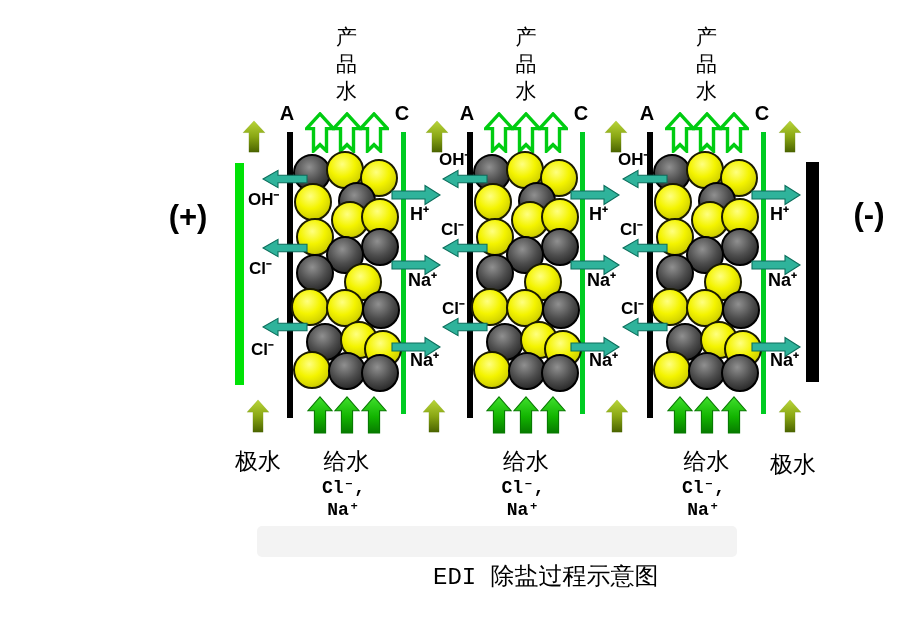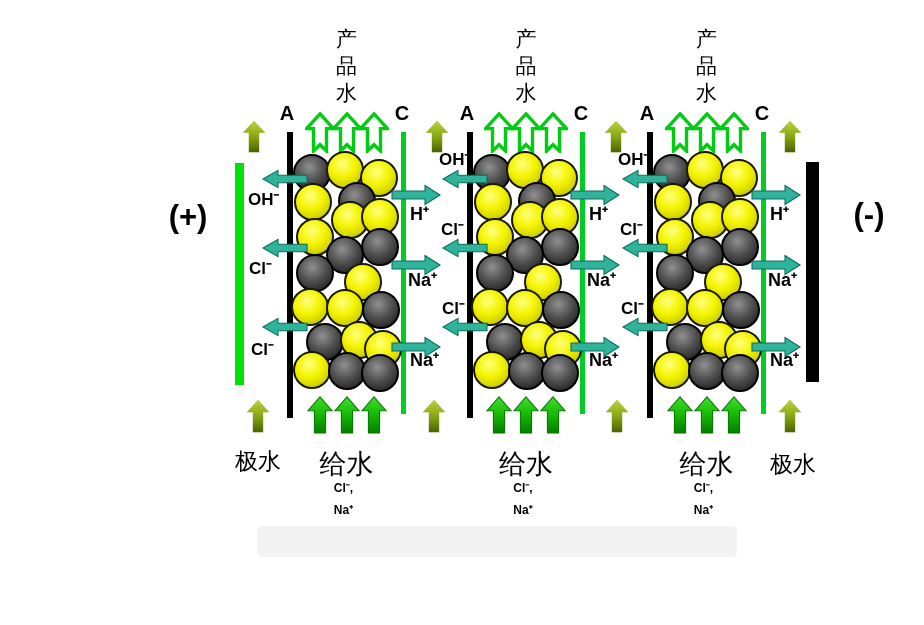--- a/index.html
+++ b/index.html
@@ -1,51 +1,52 @@
 <!DOCTYPE html>
 <html><head>
 <meta charset="utf-8">
 <style>
   html,body{margin:0;padding:0;background:#fff;}
   #stage{position:relative;width:924px;height:625px;background:#ffffff;overflow:hidden;
          font-family:"Liberation Sans",sans-serif;color:#000;}
   #stage div{position:absolute;}
-  .cn{font-family:Liberation Sans, sans-serif;}
+  .cn{font-family:Liberation Mono, monospace;}
   .vert{word-break:break-all;text-align:center;}
   .ctr{text-align:center;}
-  .b16{font-weight:bold;font-size:12px;line-height:19px;white-space:nowrap;}
+  .b16{font-weight:bold;font-size:18px;line-height:19px;white-space:nowrap;font-family:Liberation Mono, monospace;}
   .b17{font-weight:bold;font-size:17px;line-height:19px;white-space:nowrap;}
   .b18{font-weight:bold;font-size:18px;line-height:20px;white-space:nowrap;}
   .b20{font-weight:bold;font-size:20px;line-height:22px;}
   .sym{font-weight:bold;font-size:31px;line-height:34px;width:80px;text-align:center;}
   .plus{left:148px;top:200px;}
   .minus{left:829px;top:198px;}
   .ename{font-size:34px;line-height:50px;width:40px;}
   .leftname{left:164px;top:238px;}
   .rightname{left:852px;top:237px;}
   .jishui{font-size:23px;width:80px;text-align:center;}
   .jsl{left:218px;top:446px;}
   .jsr{left:753px;top:449px;}
   .caption{left:433px;top:560px;font-size:24px;white-space:nowrap;}
   .band{background:#f3f3f3;border-radius:5px;}
   .bead{width:38px;height:38px;border-radius:50%;box-sizing:border-box;}
   .bead.yellow{background:radial-gradient(circle at 42% 33%,#ffff80 0%,#f4f400 42%,#d6d600 70%,#9e9e00 100%);border:2px solid #1a1a00;}
   .bead.dark{background:radial-gradient(circle at 42% 33%,#909090 0%,#4d4d4d 48%,#262626 82%,#101010 100%);border:2px solid #000;}
   .prodcol{font-size:21px;line-height:27px;width:28px;}
-  .feedlbl{font-size:27px;width:84px;text-align:center;}
+  .feedlbl{font-size:23px;width:84px;text-align:center;}
   .arr svg{display:block;width:100%;height:100%;}
 </style>
 </head>
 <body>
 
 <div id="stage">
   <div class="sym plus">(+)</div>
   <div class="sym minus">(-)</div>
   <div class="cn jishui jsl">极水</div>
   <div class="cn jishui jsr">极水</div>
+  <div class="cn caption">EDI 除盐过程示意图</div>
 <svg width="0" height="0" style="position:absolute">
       <defs>
         <linearGradient id="gFeed" x1="0" y1="0" x2="0" y2="1">
           <stop offset="0" stop-color="#3fe02c"></stop>
           <stop offset="0.55" stop-color="#12b400"></stop>
           <stop offset="1" stop-color="#077a00"></stop>
         </linearGradient>
         <linearGradient id="gOlive" x1="0" y1="0" x2="0" y2="1">
           <stop offset="0" stop-color="#b9d53a"></stop>
           <stop offset="0.5" stop-color="#8aa714"></stop>

